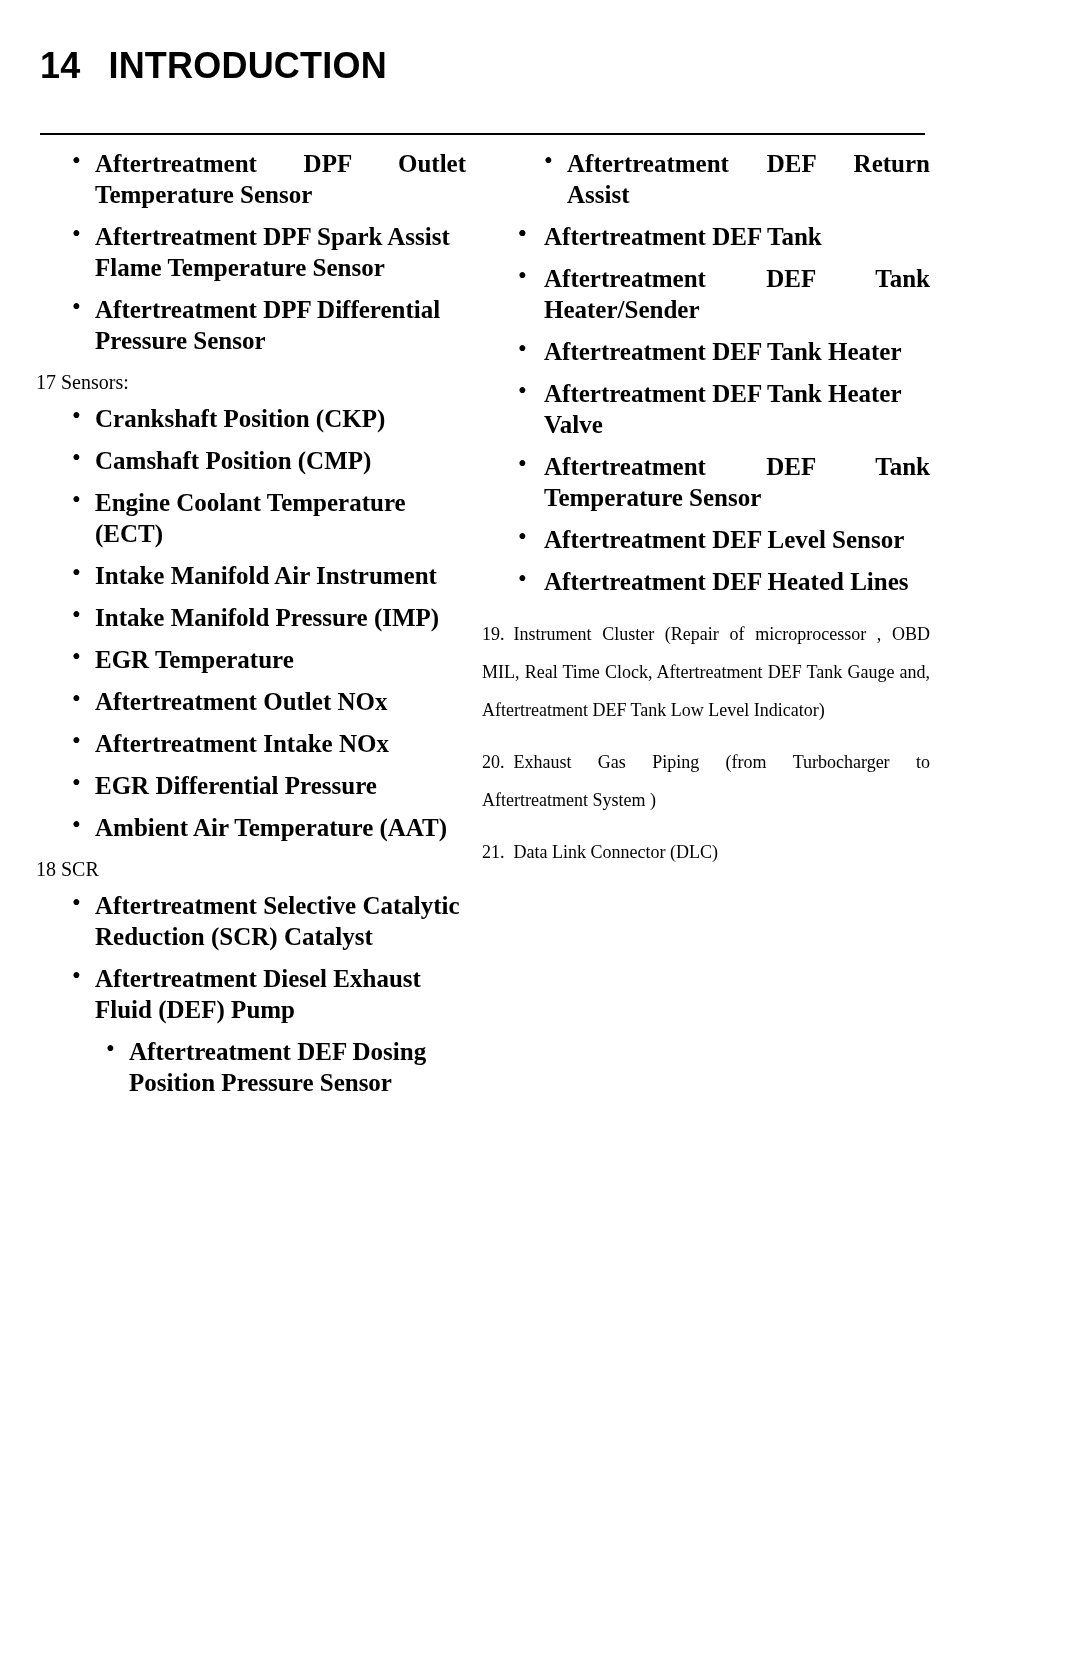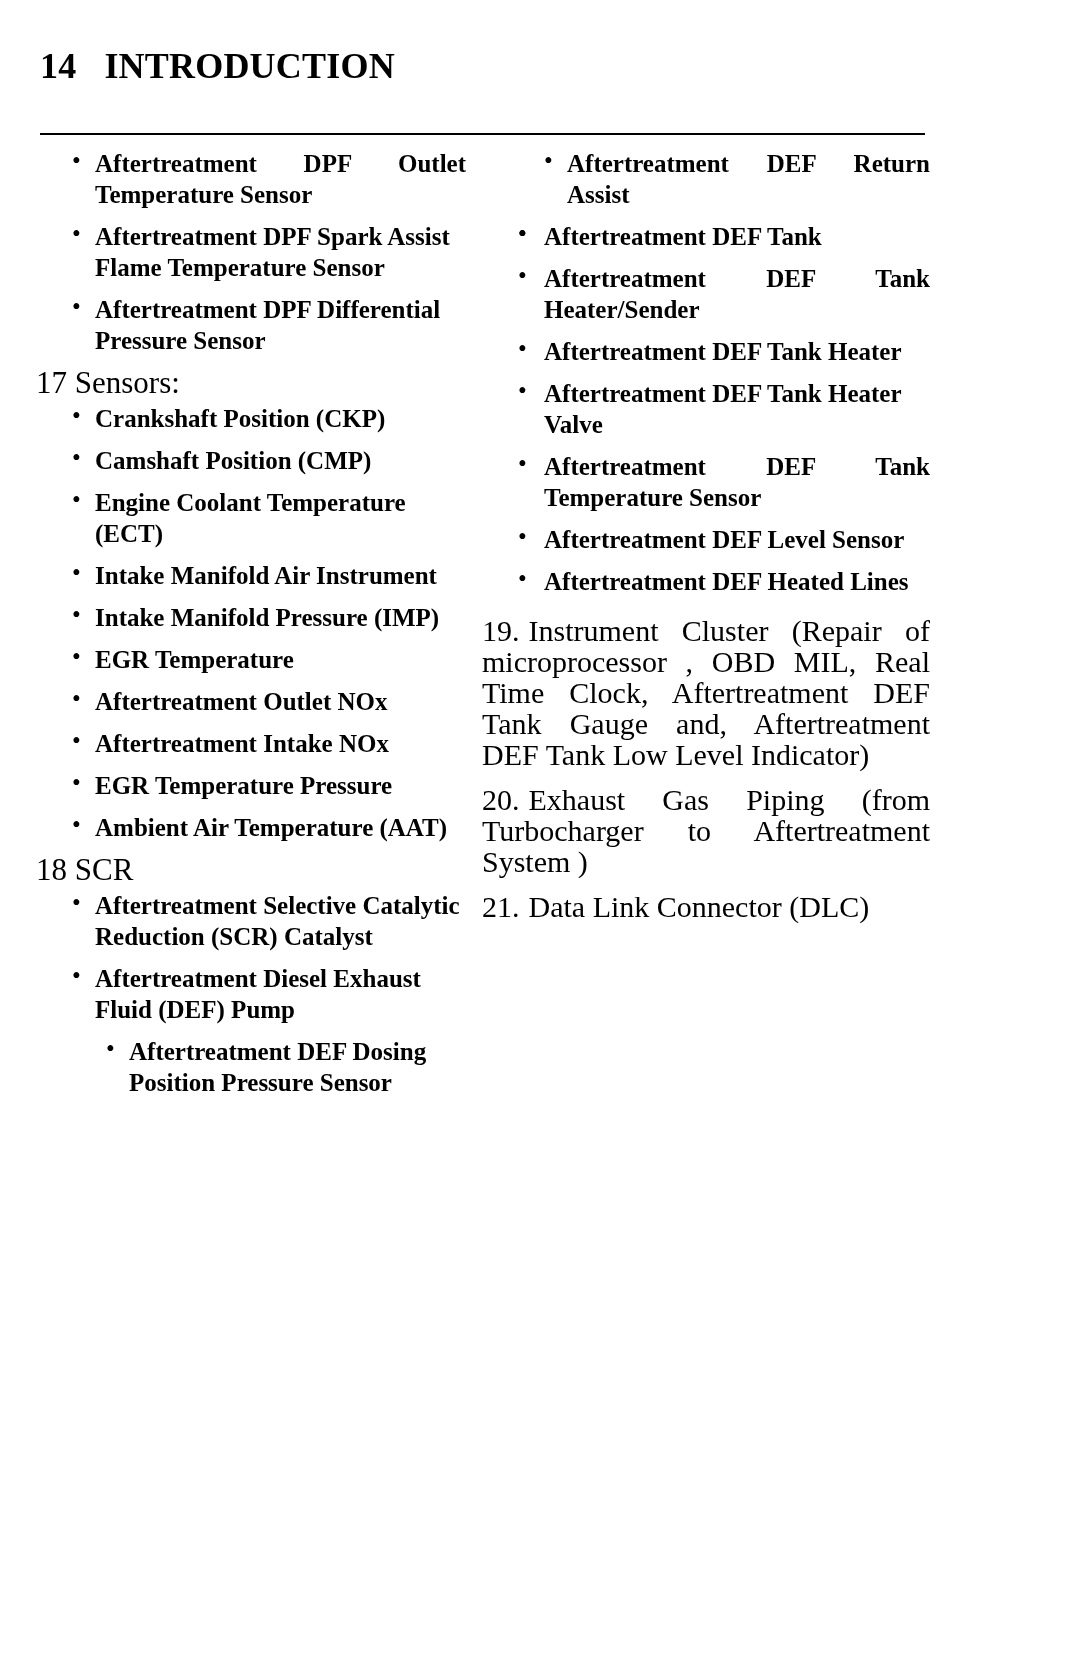--- a/index.html
+++ b/index.html
@@ -24,21 +24,21 @@
   }
 
   
   .page-header {
     position: absolute;
     left: 40px;
     top: 45px;
     width: 900px;
     display: flex;
     align-items: baseline;
-    font-family: Liberation Serif, serif;
+    font-family: Liberation Sans, sans-serif;
     font-weight: bold;
     font-size: 36px;
     letter-spacing: 0.2px;
   }
   .page-number {
     margin-right: 28px;
   }
   .page-title {
     white-space: nowrap;
   }
@@ -67,21 +67,21 @@
     left: 36px;
     width: 430px;
   }
   .col-right {
     left: 482px;
     width: 448px;
   }
 
   
   .section-label {
-    font-size: 31px;
+    font-size: 20px;
     line-height: 31px;
     margin: 8px 0 5px 0;
     padding-left: 0;
   }
 
   
   .bullet-list {
     list-style: none;
     margin: 0;
     padding: 0;
@@ -135,22 +135,22 @@
   }
   .col-right .bullet-item.indent-extra {
     padding-left: 85px;
   }
   .col-right .bullet-item.indent-extra .bullet-dot {
     left: 62px;
   }
 
   
   .numbered-para {
-    font-size: 30px;
-    line-height: 31px;
+    font-size: 18px;
+    line-height: 38px;
     margin: 0 0 14px 0;
     text-align: justify;
     text-align-last: left;
   }
   .numbered-para .num {
     margin-right: 9px;
   }
   .para-group {
     margin-top: 18px;
   }
@@ -216,21 +216,21 @@
         <li class="bullet-item">
           <span class="bullet-dot">•</span>
           <span class="bullet-text">Aftertreatment Outlet NOx</span>
         </li>
         <li class="bullet-item">
           <span class="bullet-dot">•</span>
           <span class="bullet-text">Aftertreatment Intake NOx</span>
         </li>
         <li class="bullet-item">
           <span class="bullet-dot">•</span>
-          <span class="bullet-text">EGR Temperature Pressure</span>
+          <span class="bullet-text">EGR Differential Pressure</span>
         </li>
         <li class="bullet-item">
           <span class="bullet-dot">•</span>
           <span class="bullet-text">Ambient Air Temperature (AAT)</span>
         </li>
       </ul>
 
       <div class="section-label">18 SCR</div>
 
       <ul class="bullet-list">

